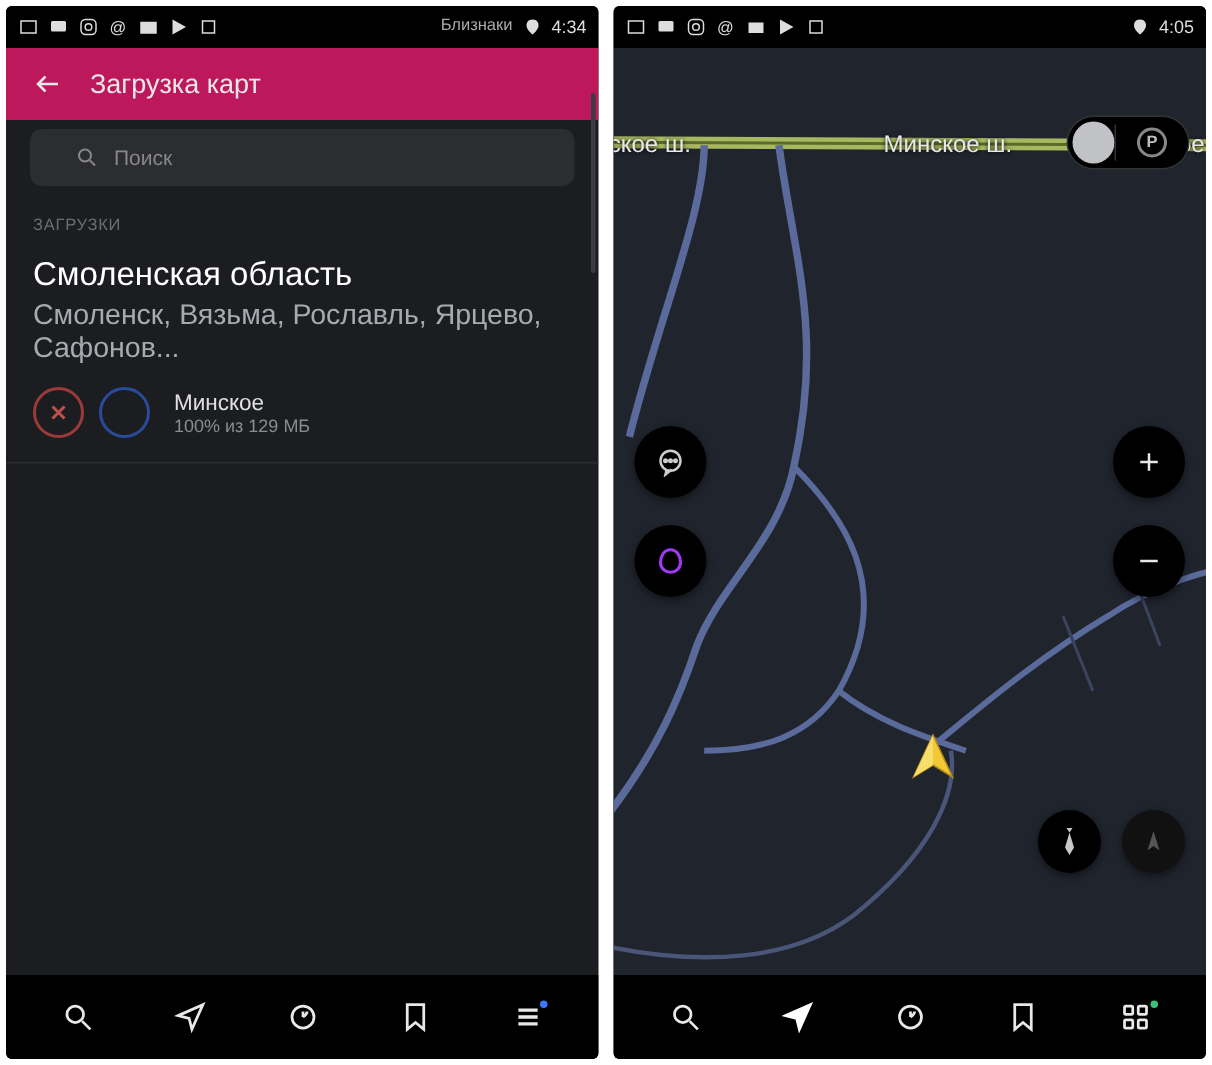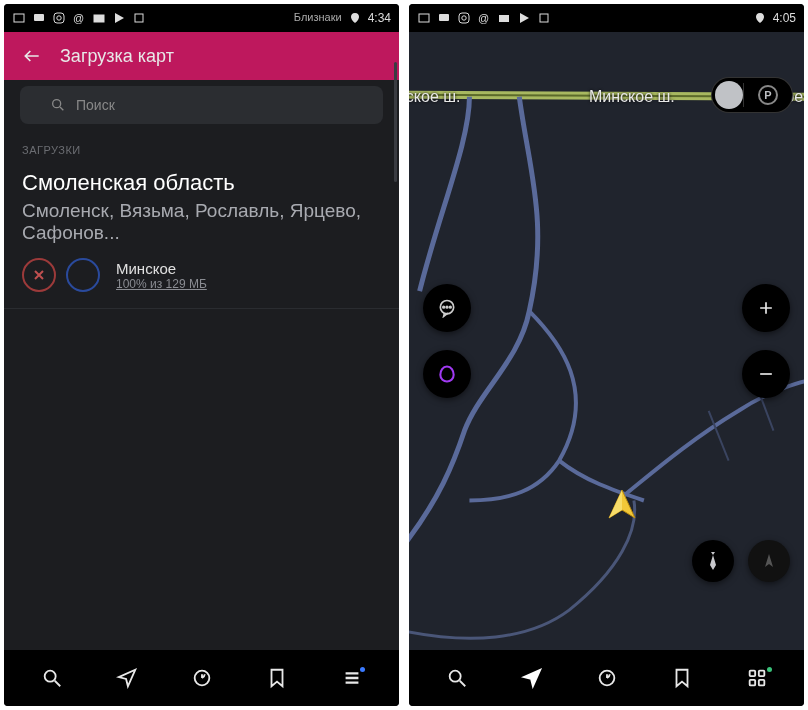--- a/index.html
+++ b/index.html
@@ -33,21 +33,21 @@
   .dl-item { padding: 6px 18px 16px 18px; border-bottom: 1px solid #2a2c30; position: relative; }
   .dl-title { font-size: 22px; color: #fff; margin-bottom: 4px; }
   .dl-sub { font-size: 19px; color: #a8aab0; margin-bottom: 14px; }
   .dl-row { display: flex; align-items: center; gap: 10px; }
   .circle-btn { width: 34px; height: 34px; border-radius: 50%; display: flex; align-items: center; justify-content: center; cursor: pointer; }
   .cancel-circle { border: 2px solid #9c3a3a; }
   .cancel-circle svg { width: 10px; height: 10px; stroke: #c05050; stroke-width: 2; }
   .progress-circle { border: 2px solid #2a4a9c; }
   .dl-status { display: flex; flex-direction: column; margin-left: 6px; }
   .dl-status-line1 { font-size: 15px; color: #e0e0e0; }
-  .dl-status-line2 { font-size: 12px; color: #8a8c92; text-decoration: underline; }
+  .dl-status-line2 { font-size: 12px; color: #8a8c92; }
   .thin-scroll { position: absolute; right: 2px; top: 58px; width: 3px; height: 120px; background: #3a3c42; border-radius: 2px; }
 
   
   .bottomnav { margin-top: auto; height: 56px; background: #000; display: flex; align-items: center; justify-content: space-around; padding: 0 10px; }
   .nav-btn { width: 42px; height: 42px; display: flex; align-items: center; justify-content: center; cursor: pointer; position: relative; }
   .nav-btn svg { width: 22px; height: 22px; stroke: #e8e8e8; fill: none; stroke-width: 2; }
   .nav-btn.active svg { stroke: #fff; fill: #fff; }
   .menu-dot { position: absolute; top: 10px; right: 8px; width: 5px; height: 5px; background: #3a7aff; border-radius: 50%; }
   .grid-dot { position: absolute; top: 10px; right: 6px; width: 5px; height: 5px; background: #3ac27a; border-radius: 50%; }
 

